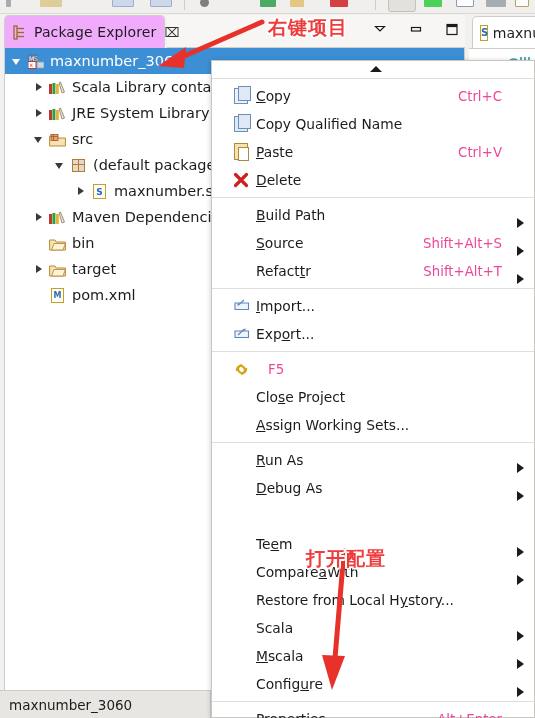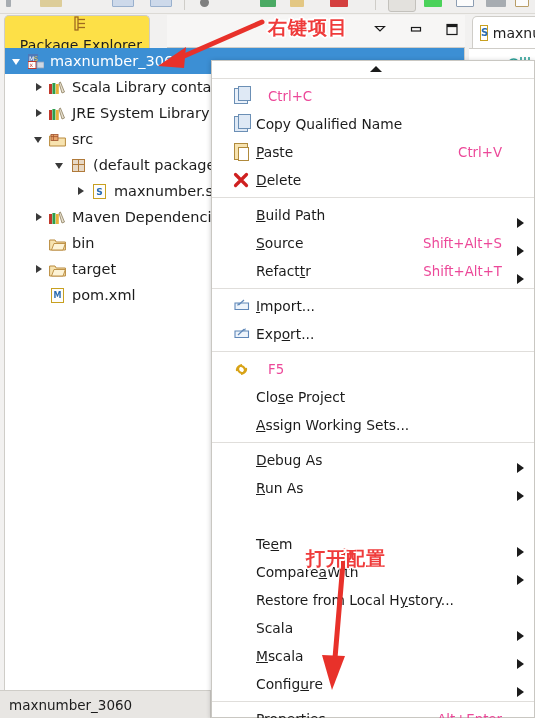--- a/index.html
+++ b/index.html
@@ -32,25 +32,25 @@
 
   
   .view-pane {
     position: absolute; left: 4px; top: 14px; width: 461px; height: 690px;
     background: #f2f1f0;
   }
   .tabfolder {
     position: absolute; left: 0; top: 0; width: 461px; height: 34px;
   }
   .tab-active {
-    position: absolute; left: 0; top: 1px; width: 146px; height: 33px;
-    background: #fde047;
+    position: absolute; left: 0; top: 1px; width: 161px; height: 33px;
+    background: #f0abfc;
     border: 1px solid #cfcdc8; border-bottom: none;
     border-radius: 5px 5px 0 0;
-    display: flex; align-items: center; padding-left: 8px; gap: 6px; flex-direction: column;
+    display: flex; align-items: center; padding-left: 8px; gap: 6px;
   }
   .tab-title {
     font-size: 14px; color: #1d1d1d; letter-spacing: .1px; white-space: nowrap;
   }
   .tab-close { font-size: 13px; color: #333; margin-left: 2px; }
   .tabfolder-bg {
     position: absolute; left: 163px; top: 1px; right: 0; height: 33px;
     background: #f7f6f5; border-bottom: 1px solid #cfcdc8;
   }
   .view-toolbar {
@@ -411,20 +411,21 @@
   <div class="ctxmenu">
     <div class="scrollup">
         <span class="arr"></span>
       </div>
     <div class="msep"></div>
 
     <div class="mi">
       <span class="mico">
           <span class="mic-copy"></span>
         </span>
+      <span class="mtext"><u>C</u><span>opy</span></span>
       <span class="maccel">Ctrl+C</span>
       <span class="marrow"></span>
     </div>
 
     <div class="mi">
       <span class="mico">
           <span class="mic-copy" style="background:#dfe9f5;"></span>
         </span>
       <span class="mtext">Copy Qualified Name</span>
       <span class="maccel"></span>
@@ -526,28 +527,28 @@
       <span class="mico"></span>
       <span class="mtext"><u>A</u><span>ssign Working Sets...</span></span>
       <span class="maccel"></span>
       <span class="marrow"></span>
     </div>
 
     <div class="msep"></div>
 
     <div class="mi">
       <span class="mico"></span>
+      <span class="mtext"><u>R</u><span>un As</span></span>
+      <span class="maccel"></span>
+      <span class="marrow on"></span>
+    </div>
+
+    <div class="mi">
+      <span class="mico"></span>
       <span class="mtext"><u>D</u><span>ebug As</span></span>
-      <span class="maccel"></span>
-      <span class="marrow on"></span>
-    </div>
-
-    <div class="mi">
-      <span class="mico"></span>
-      <span class="mtext"><u>R</u><span>un As</span></span>
       <span class="maccel"></span>
       <span class="marrow on"></span>
     </div>
 
     <div class="mi">
       <span class="mico"></span>
       <span class="maccel"></span>
       <span class="marrow"></span>
     </div>
 

